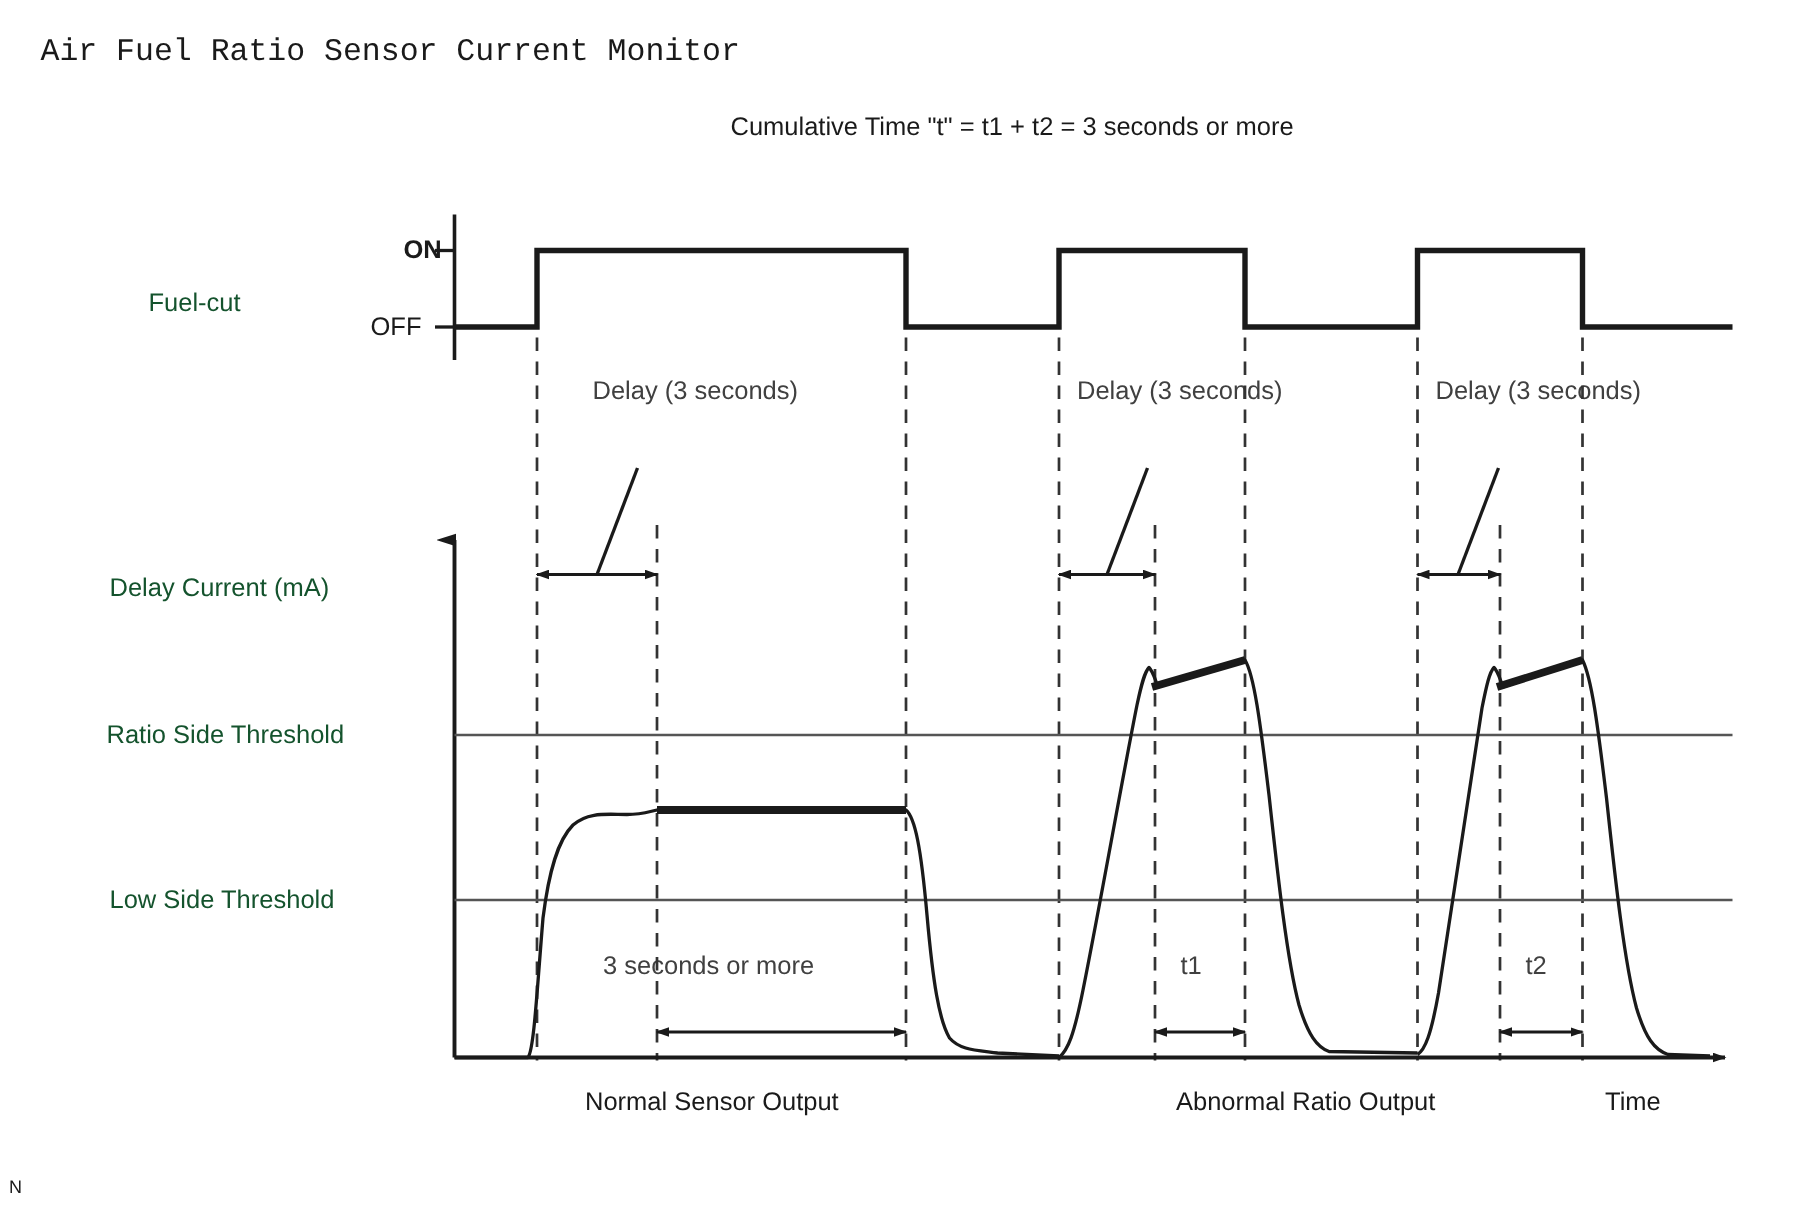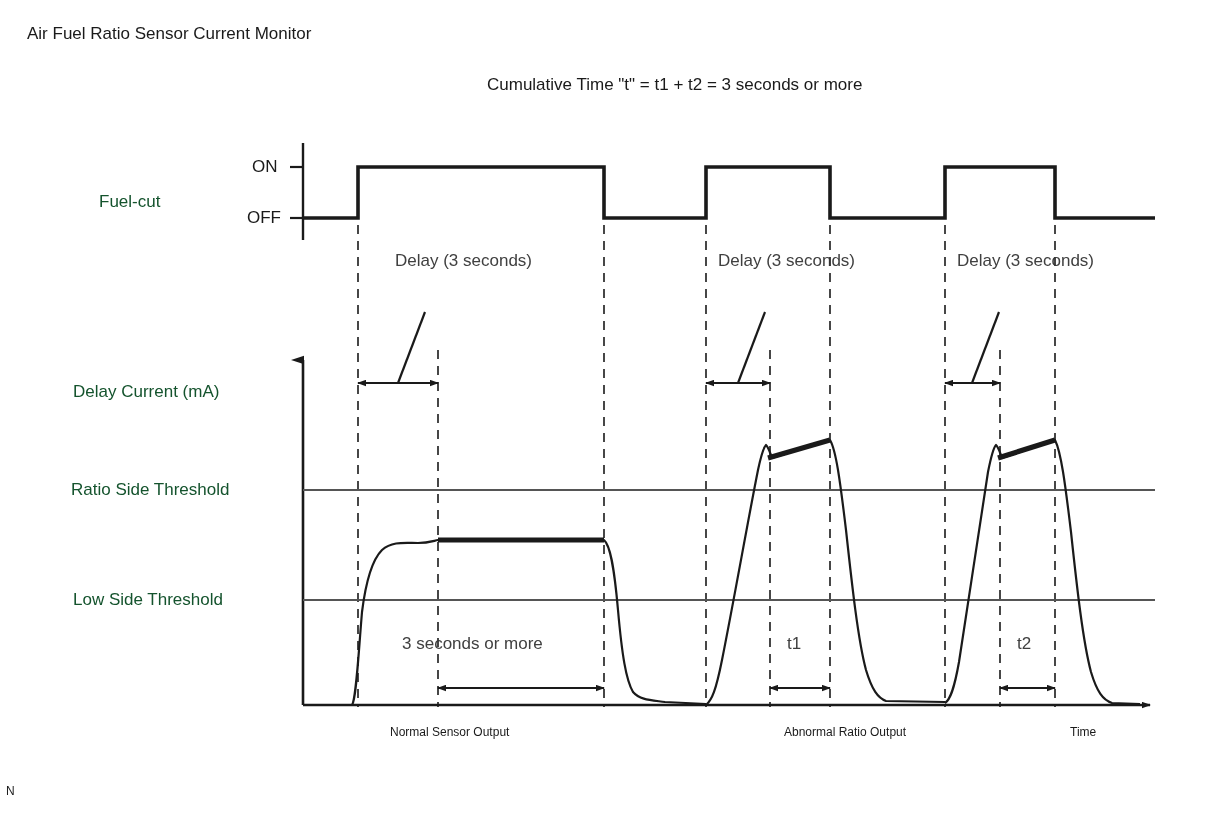--- a/index.html
+++ b/index.html
@@ -20,23 +20,24 @@
     position: absolute;
     left: 0;
     top: 0;
     width: 1208px;
     height: 814px;
   }
   .page-title {
     position: absolute;
     left: 27px;
     top: 24px;
-    font-size: 17px;
-    color: #1a1a1a;
-    white-space: nowrap;
+    font-size: 21px;
+    color: #1a1a1a;
+    white-space: nowrap;
+    font-family: Liberation Mono, monospace;
   }
   .subtitle {
     position: absolute;
     left: 487px;
     top: 75px;
     font-size: 17px;
     color: #1a1a1a;
     white-space: nowrap;
   }
   .axis-label {
@@ -52,21 +53,21 @@
     white-space: nowrap;
   }
   .annot {
     position: absolute;
     font-size: 17px;
     color: #404040;
     white-space: nowrap;
   }
   .caption {
     position: absolute;
-    font-size: 12px;
+    font-size: 17px;
     color: #1a1a1a;
     white-space: nowrap;
   }
   .corner-mark {
     position: absolute;
     left: 6px;
     top: 784px;
     font-size: 12px;
     color: #1a1a1a;
   }
@@ -81,21 +82,21 @@
 </style>
 </head>
 <body>
 
 <div id="diagram-root">
 
   <div class="page-title">Air Fuel Ratio Sensor Current Monitor</div>
   <div class="subtitle">Cumulative Time "t" = t1 + t2 = 3 seconds or more</div>
 
   <div class="axis-label" style="left:99px; top:192px;">Fuel-cut</div>
-  <div class="tick-label" style="left:252px; top:157px;">ON</div>
+  <div class="tick-label" style="left:269px; top:157px;font-weight:bold;">ON</div>
   <div class="tick-label" style="left:247px; top:208px;">OFF</div>
 
   <div class="axis-label" style="left:73px; top:382px;">Delay Current (mA)</div>
   <div class="axis-label" style="left:71px; top:480px;">Ratio Side Threshold</div>
   <div class="axis-label" style="left:73px; top:590px;">Low Side Threshold</div>
 
   <div class="annot" style="left:395px; top:251px;">Delay (3 seconds)</div>
   <div class="annot" style="left:718px; top:251px;">Delay (3 seconds)</div>
   <div class="annot" style="left:957px; top:251px;">Delay (3 seconds)</div>
 

